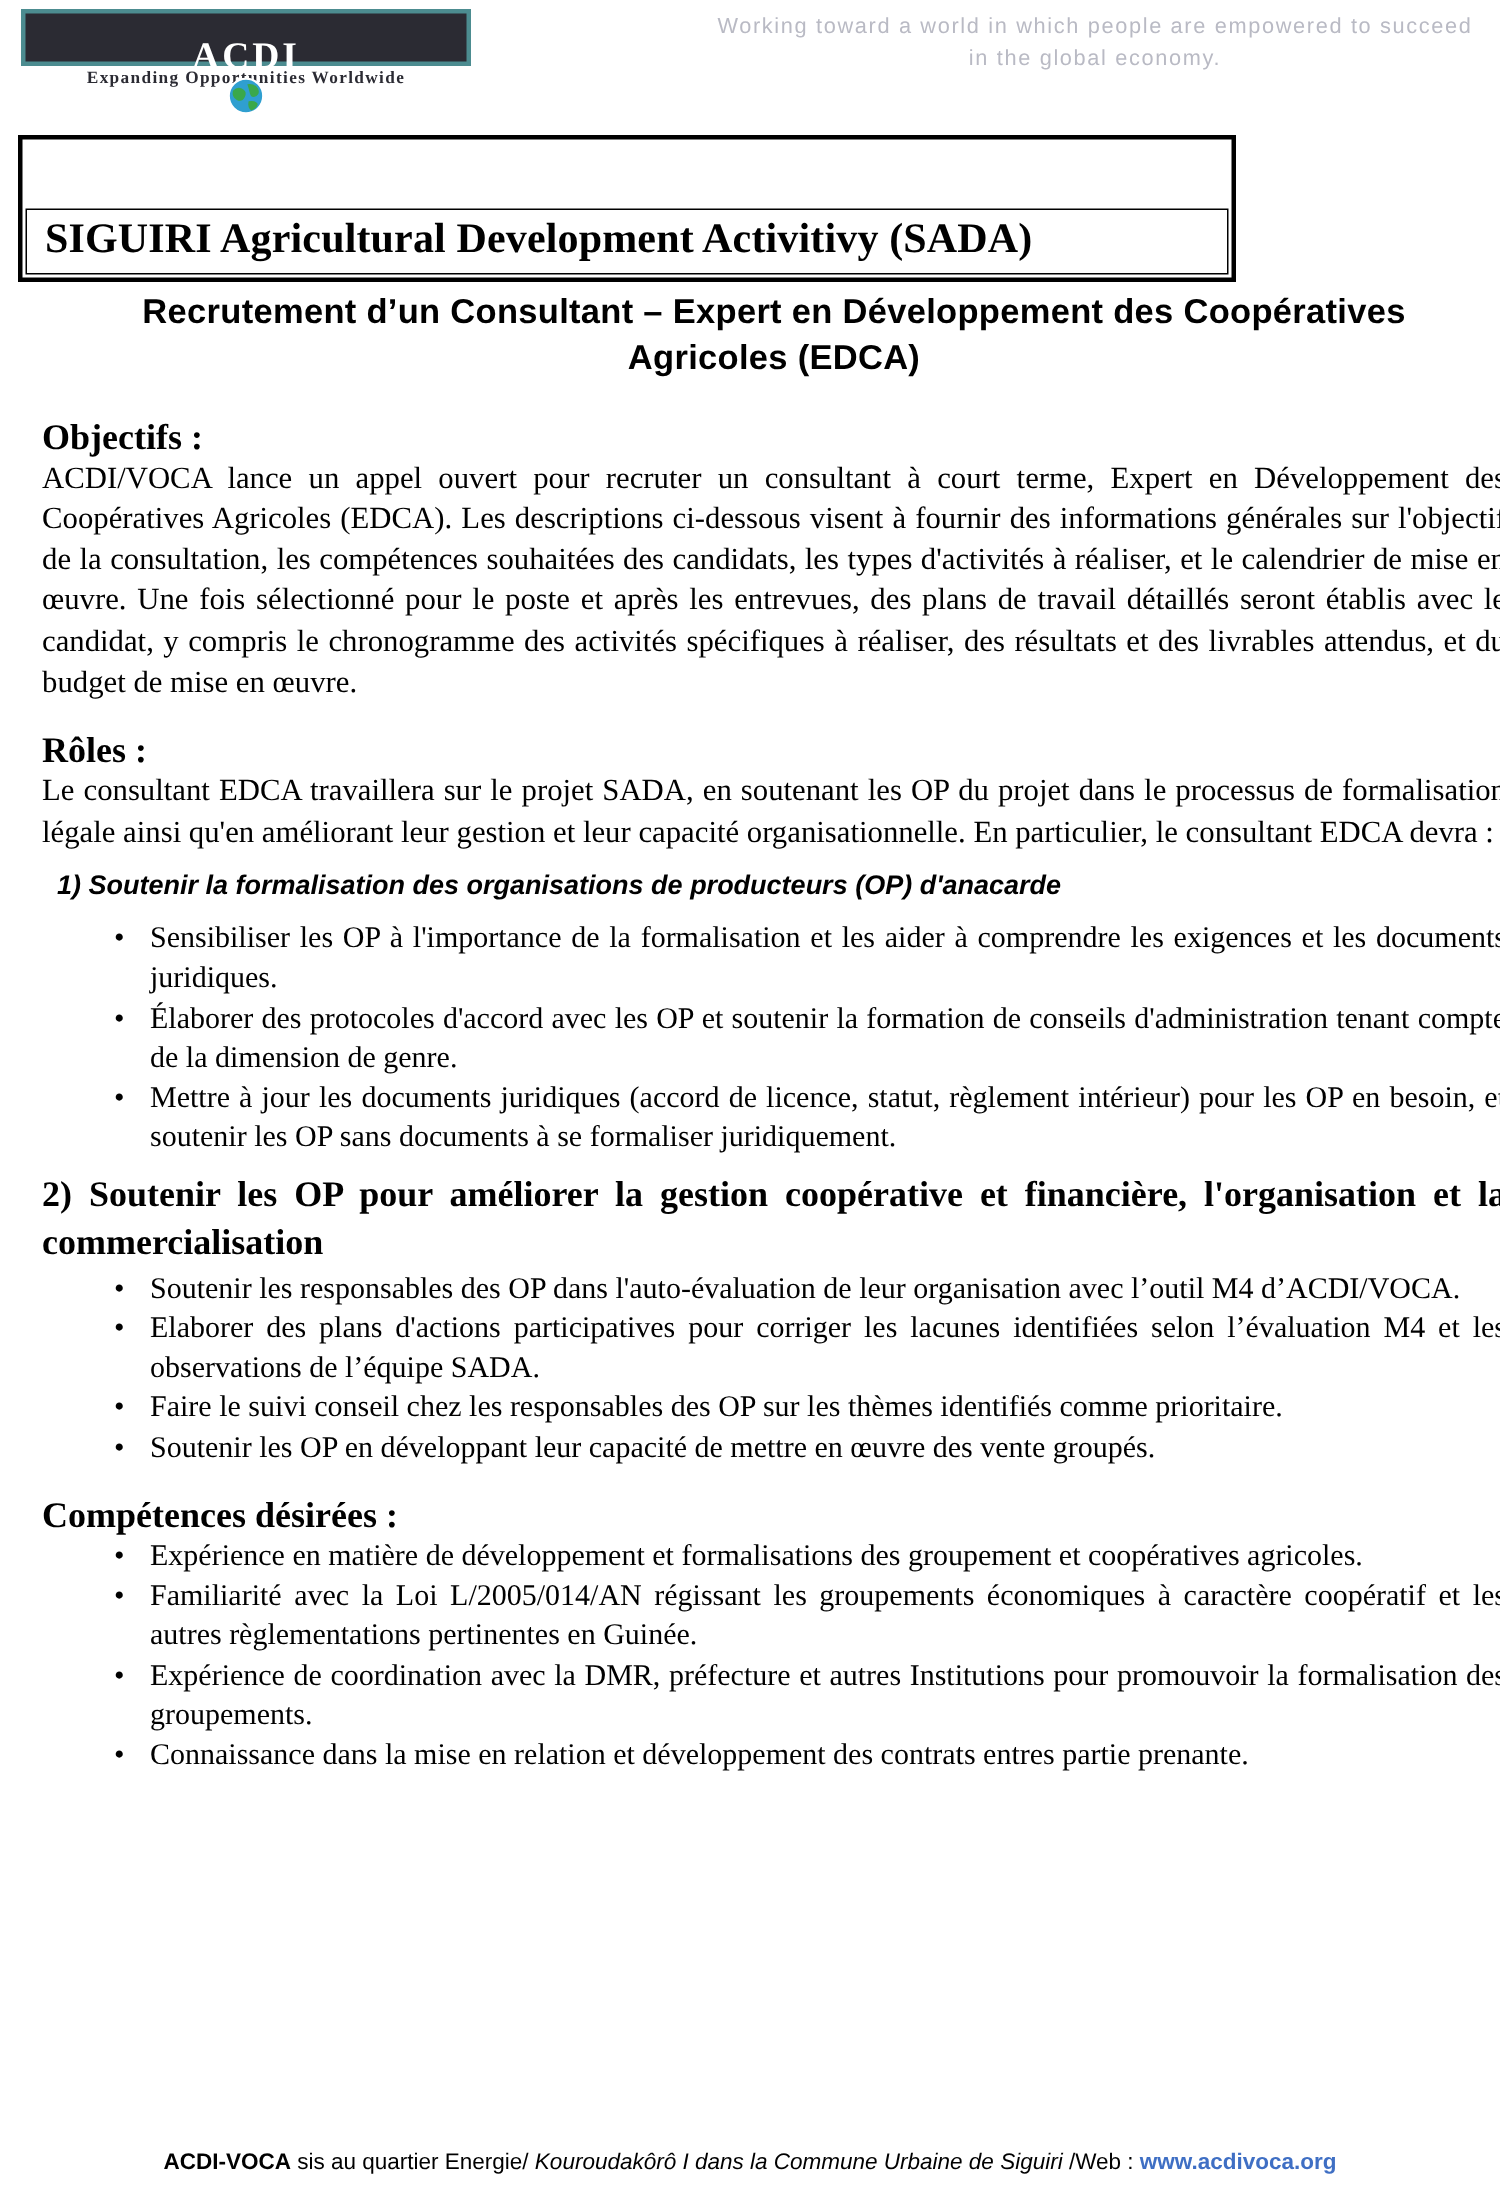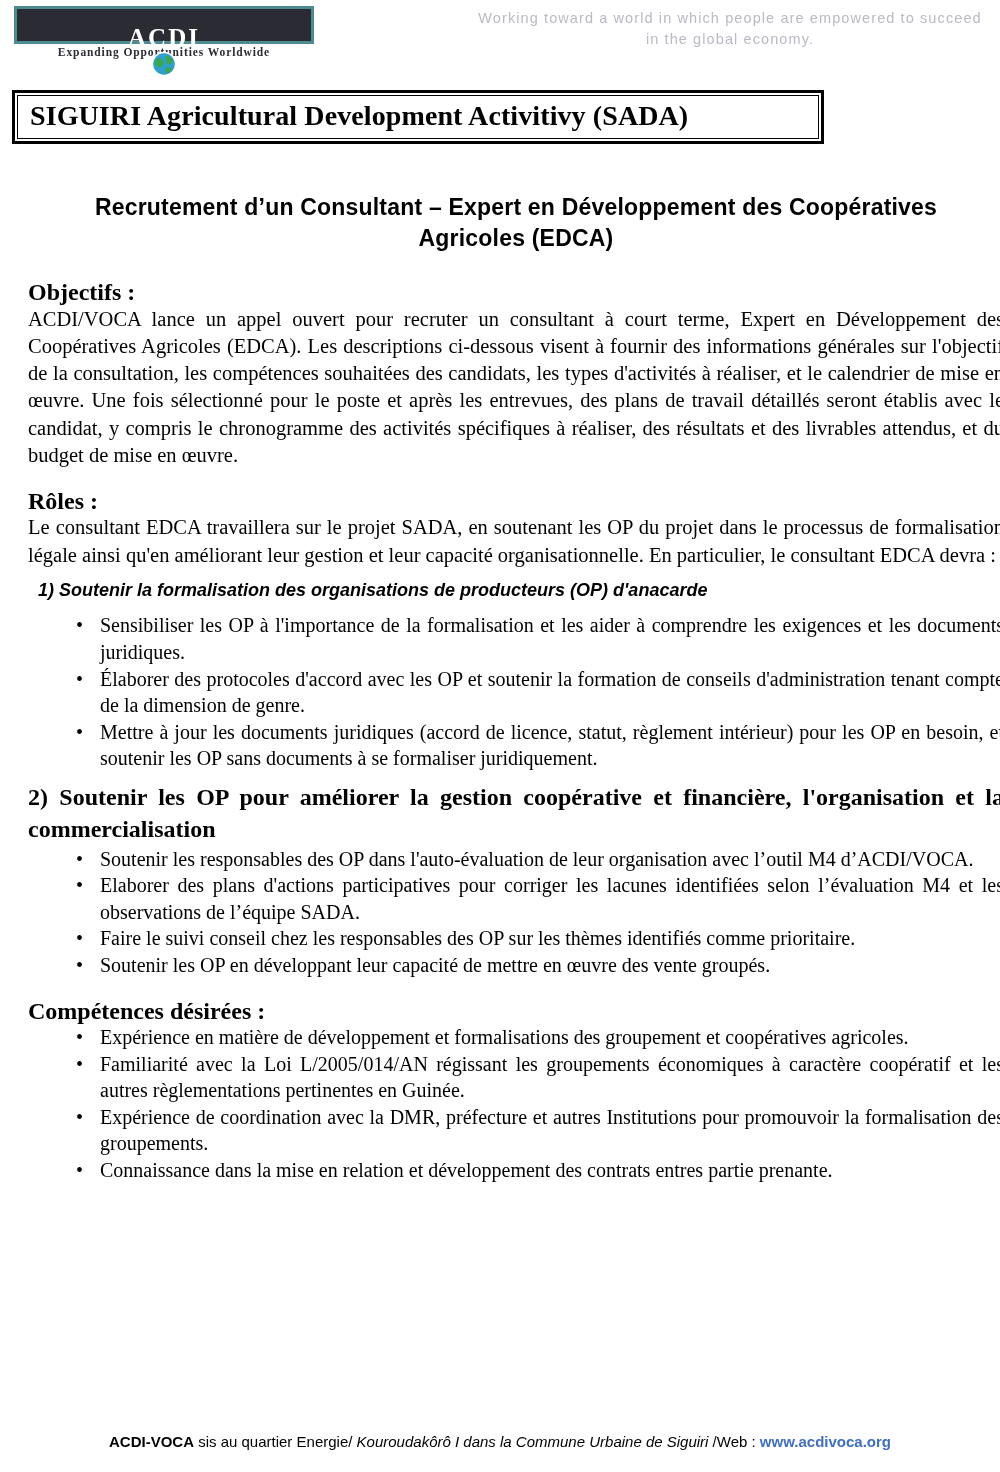--- a/index.html
+++ b/index.html
@@ -81,20 +81,21 @@
     left: 12px;
     top: 90px;
     width: 812px;
     box-sizing: border-box;
     border: 3px solid #000000;
     padding: 2px;
   }
   .title-box-inner {
     border: 1px solid #000000;
     padding: 4px 12px 6px 12px;
+    margin-top: 44px;
   }
   .title-box-inner .t {
     font-family: "Liberation Serif", serif;
     font-weight: bold;
     font-size: 28px;
     line-height: 1.15;
     letter-spacing: 0.1px;
     white-space: nowrap;
   }
 

